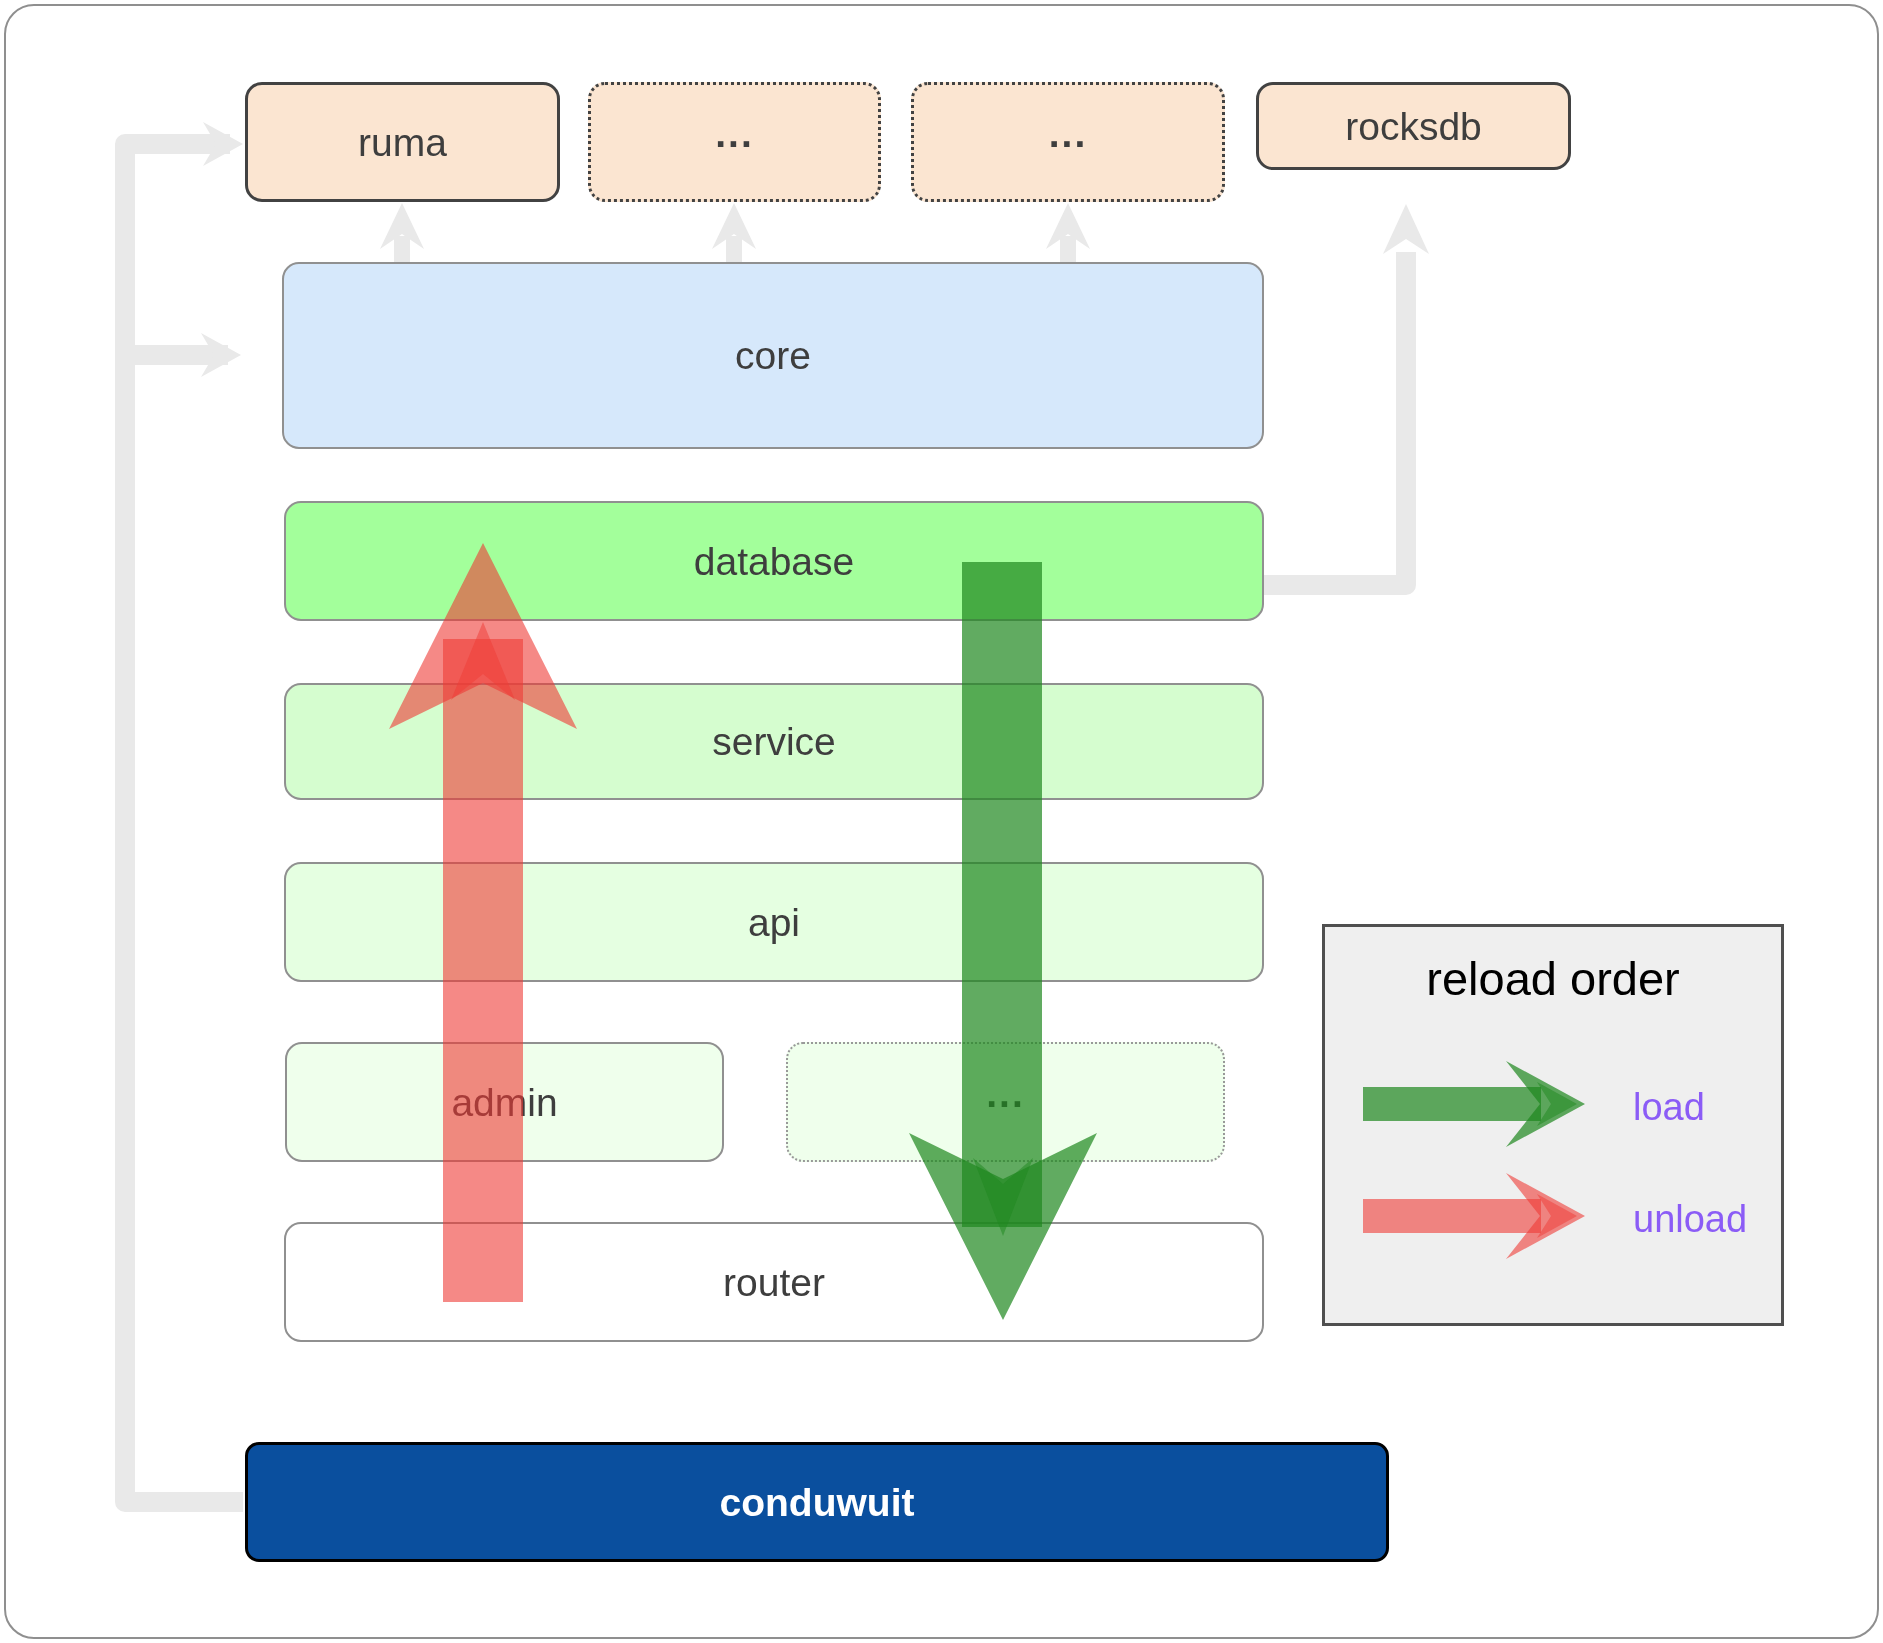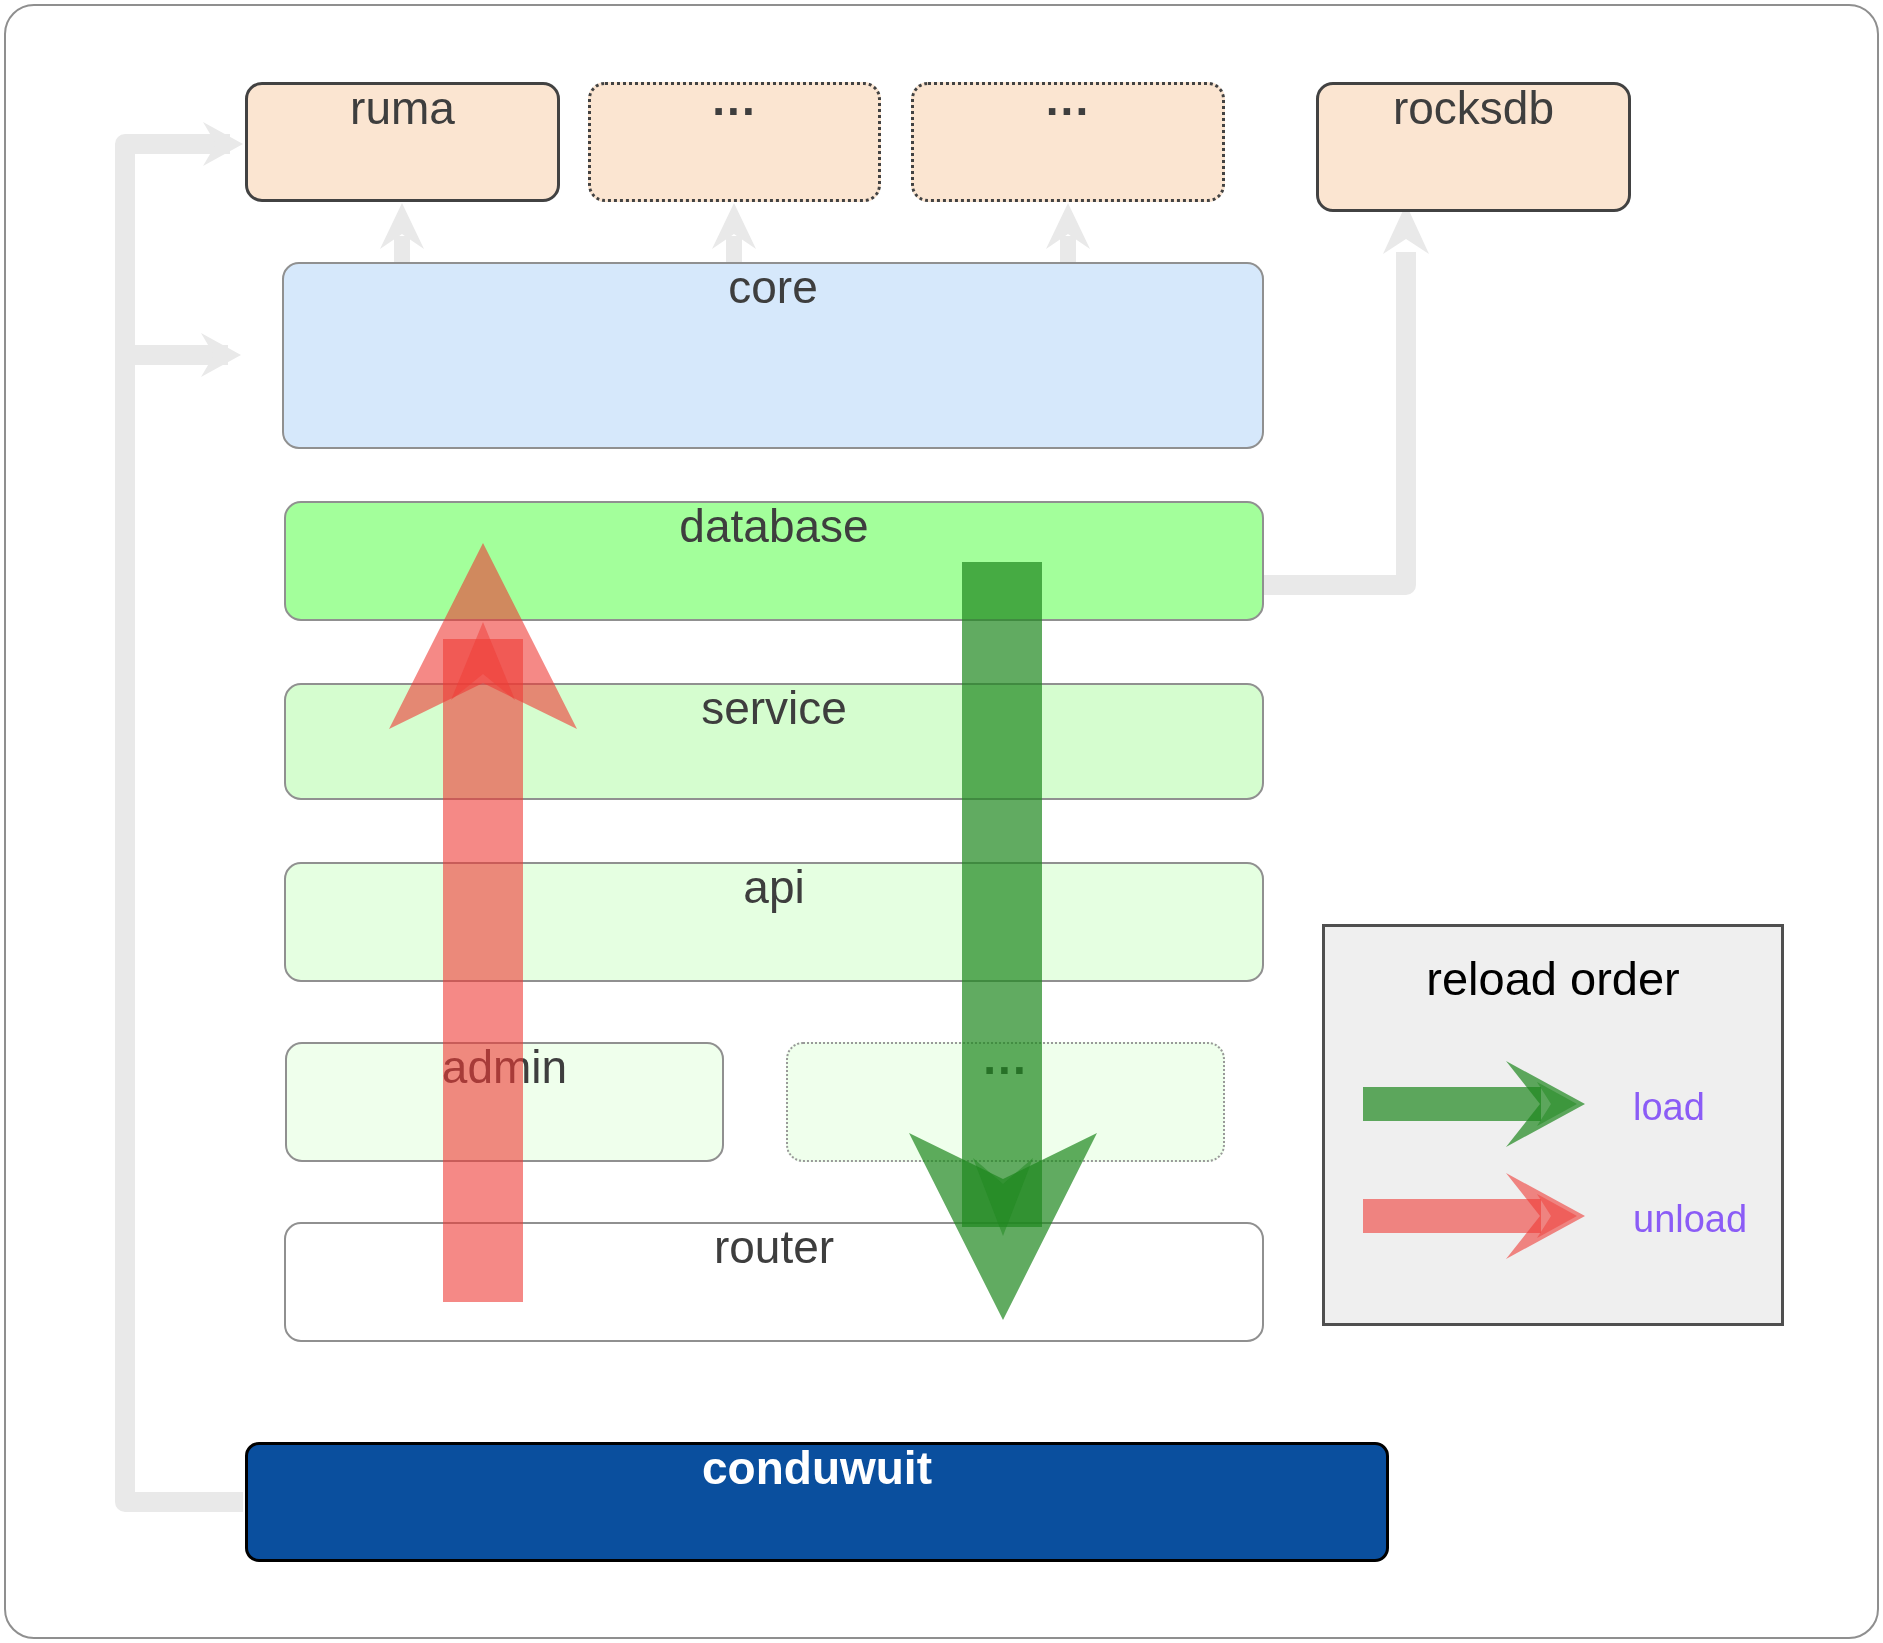--- a/index.html
+++ b/index.html
@@ -23,39 +23,39 @@
     width: 1883px; height: 1643px;
     pointer-events: none;
   }
   .layer.connectors { z-index: 1; }
   .layer.arrows     { z-index: 4; }
 
   .node {
     position: absolute;
     box-sizing: border-box;
     display: flex;
-    align-items: flex-start;
+    align-items: center;
     justify-content: center;
-    font-size: 46px;
+    font-size: 39px;
     color: #3e3e3e;
     z-index: 2;
     border-radius: 17px;
   }
   .node .nlabel { line-height: 1; }
   .node .dots   { transform: translateY(-9px); font-weight: bold; letter-spacing: 2px; }
 
   .solid-dark  { border: 3px solid #424242; }
   .dotted-dark { border: 3px dotted #424242; }
   .stackline   { border: 2px solid #909090; margin-left: 39px; }
   .dotted-lite { border: 2px dotted #999999; }
 
   #n-ruma      { left: 245px;  top: 82px;   width: 315px; height: 120px; }
   #n-more1     { left: 588px;  top: 82px;   width: 293px; height: 120px; }
   #n-more2     { left: 911px;  top: 82px;   width: 314px; height: 120px; }
-  #n-rocksdb   { left: 1316px; top: 82px;   width: 315px; height: 130px; }
+  #n-rocksdb   { left: 1256px; top: 82px;   width: 315px; height: 88px; }
   #n-core      { left: 243px;  top: 262px;  width: 982px; height: 187px; }
   #n-database  { left: 245px;  top: 501px;  width: 980px; height: 120px; }
   #n-service   { left: 245px;  top: 683px;  width: 980px; height: 117px; }
   #n-api       { left: 245px;  top: 862px;  width: 980px; height: 120px; }
   #n-admin     { left: 246px;  top: 1042px; width: 439px; height: 120px; }
   #n-more3     { left: 786px;  top: 1042px; width: 439px; height: 120px; }
   #n-router    { left: 245px;  top: 1222px; width: 980px; height: 120px; }
   #n-conduwuit { left: 245px;  top: 1442px; width: 1144px; height: 120px;
                  border: 3px solid #000000; color: #ffffff; font-weight: bold;
                  border-radius: 14px; }

